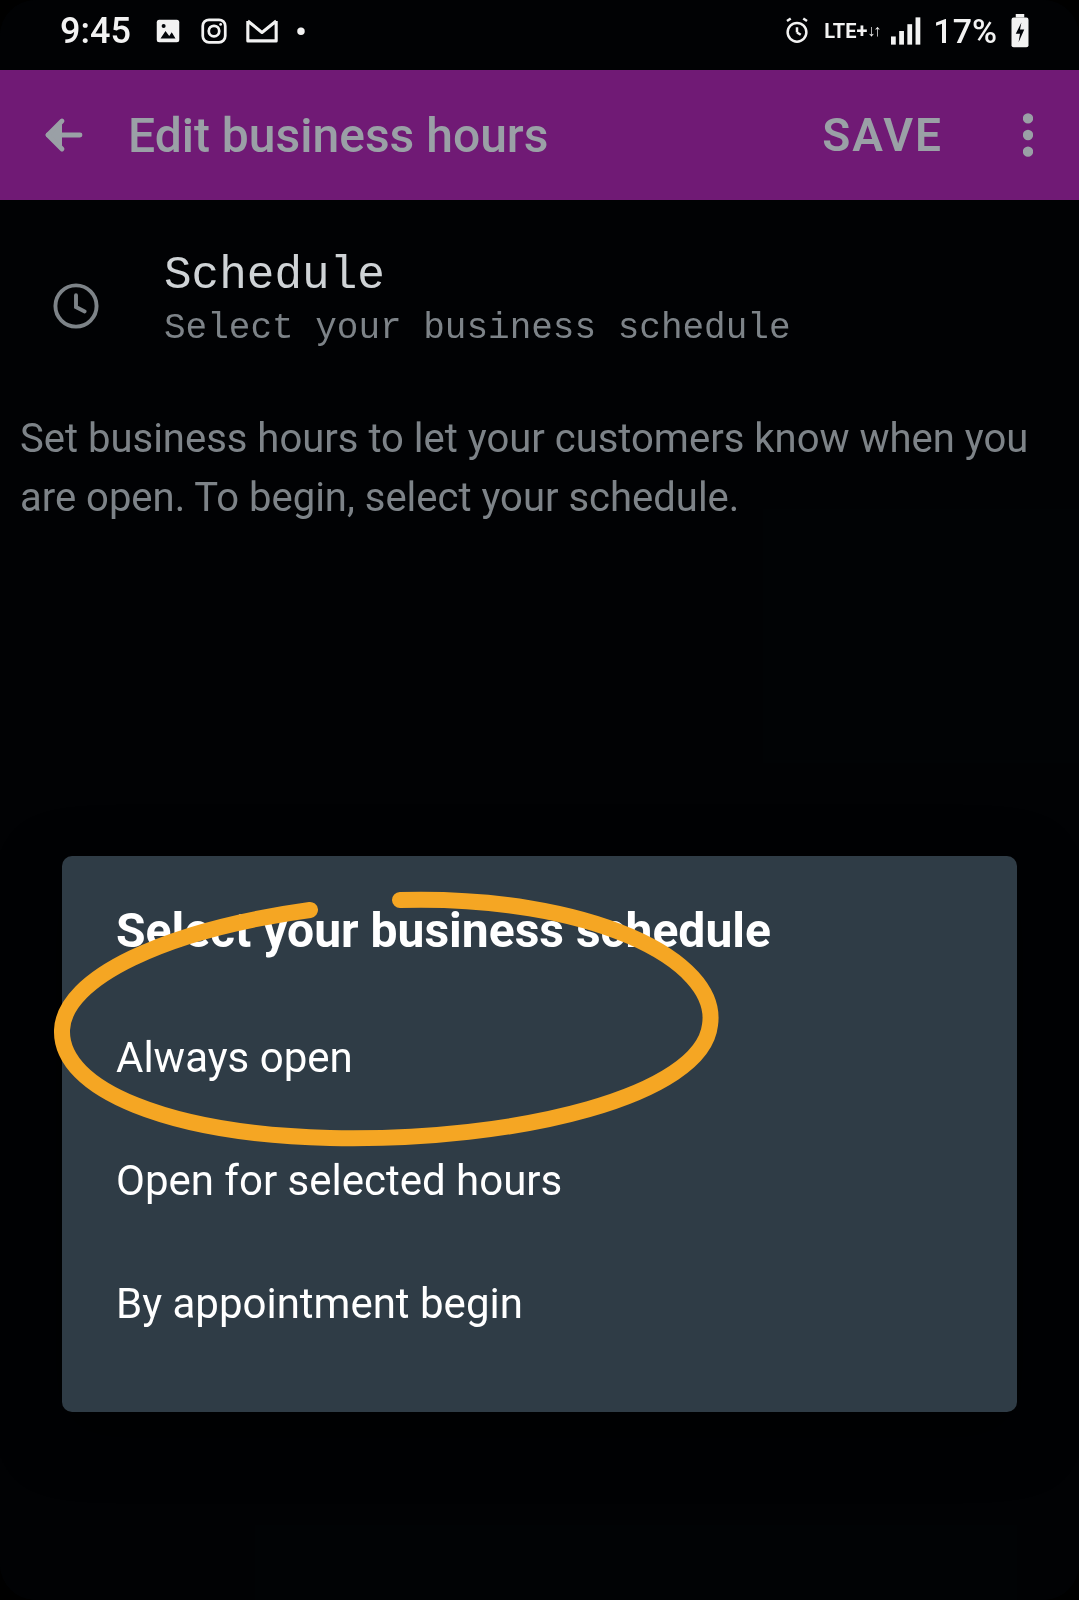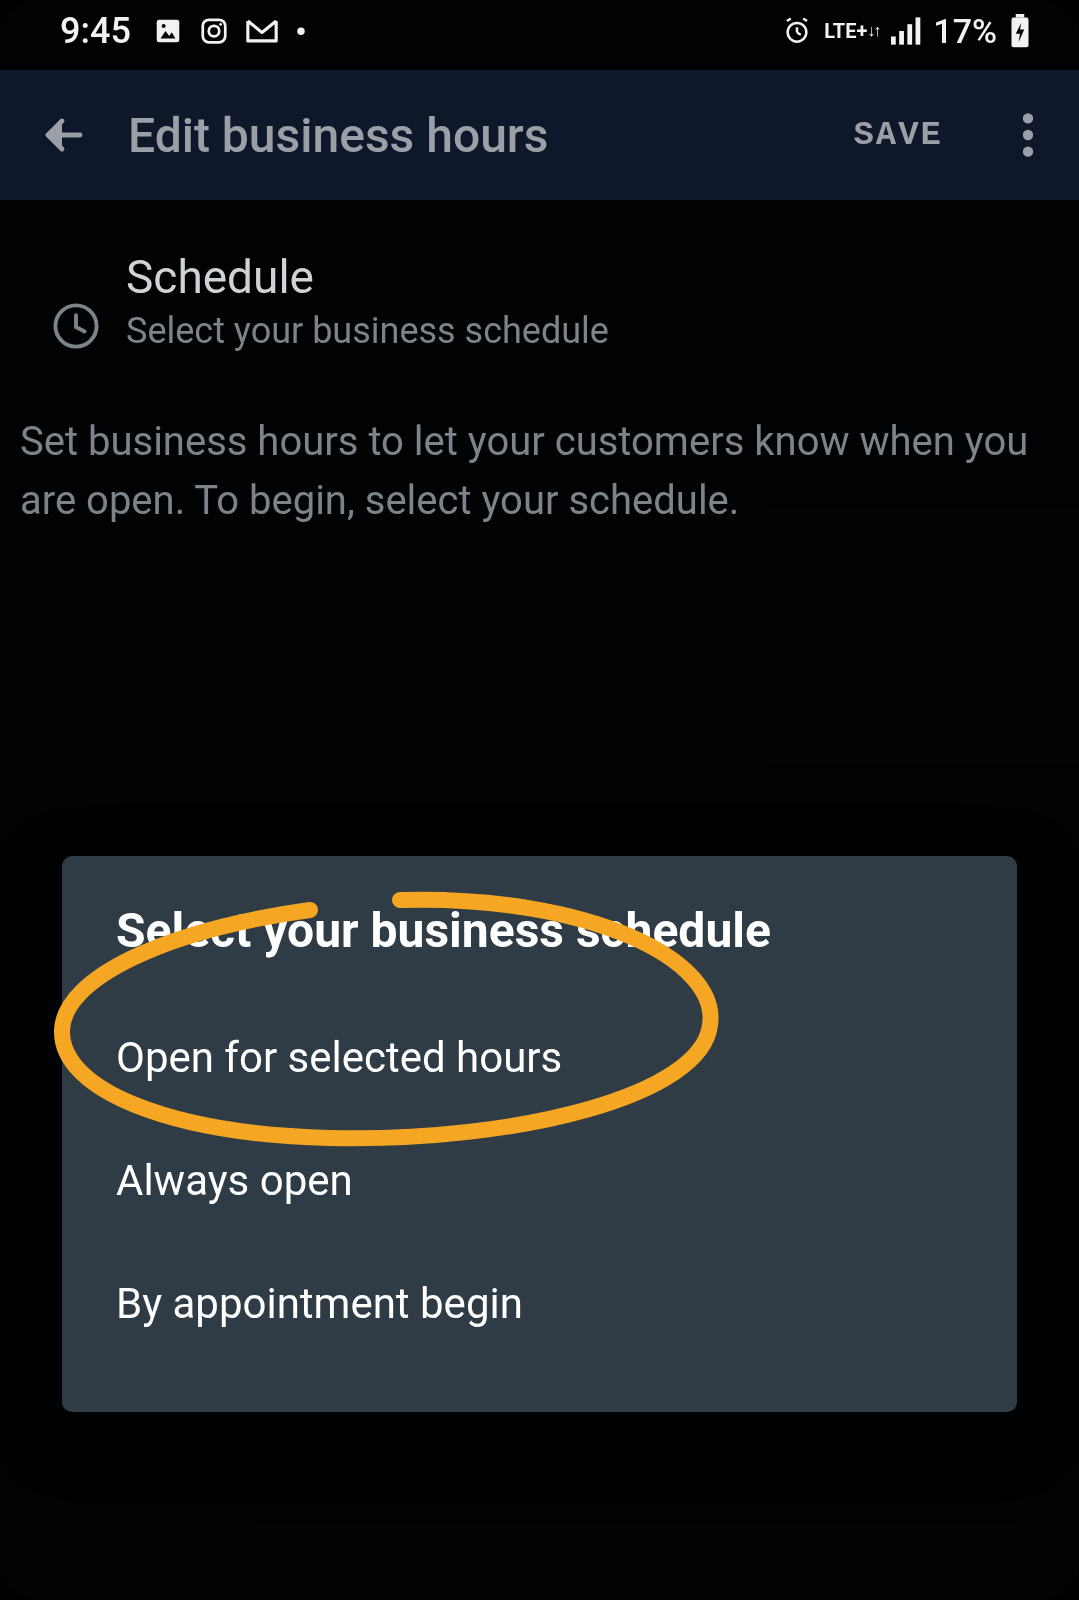--- a/index.html
+++ b/index.html
@@ -51,56 +51,56 @@
   .lte-box { display:flex; flex-direction:row; align-items:center; line-height:0.9; }
   .lte-top { font-size: 20px; font-weight:700; }
   .lte-arrows { font-size: 16px; letter-spacing:-2px; }
   .batt-text { font-size: 34px; font-weight:500; }
 
   
   .toolbar {
     position: absolute;
     top: 70px; left: 0; right: 0;
     height: 130px;
-    background: #0f172a;
+    background: #701a75;
     display: flex;
     align-items: center;
     padding: 0 20px 0 40px;
     gap: 40px;
     z-index: 3;
   }
   .toolbar .title {
     flex: 1;
     font-size: 48px;
     font-weight: 500;
     color: #9aa0a6;
   }
   .toolbar .save {
-    font-size: 34px;
+    font-size: 46px;
     font-weight: 600;
     color: #9aa0a6;
     letter-spacing: 2px;
     padding: 0 14px;
-    font-family: Liberation Mono, monospace;
   }
   .toolbar .back svg, .toolbar .more svg { stroke:#9aa0a6; fill:#9aa0a6; }
   .toolbar .more { padding: 0 26px; }
 
   
   .content {
     position: absolute;
     top: 200px; left: 0; right: 0; bottom: 0;
     padding-top: 30px;
     z-index: 2;
   }
   .schedule-row {
     display: flex;
-    align-items: flex-end;
-    gap: 24px;
+    align-items: center;
+    gap: 62px;
     padding: 20px 50px 40px 50px;
+    font-family: Liberation Mono, monospace;
   }
   .schedule-row .ico { margin-top: 12px; }
   .schedule-row .txt .h {
     font-size: 46px;
     font-weight: 400;
     color: #cfd3d6;
   }
   .schedule-row .txt .s {
     font-size: 36px;
     color: #7d8388;
@@ -243,22 +243,22 @@
             <rect x="4" y="0" width="6" height="2.5"></rect>
             <rect x="1" y="2.5" width="12" height="21" rx="1.5"></rect>
             <polygon points="8 6 4 14 7 14 6 20 10 11 7 11" fill="#03060a"></polygon>
           </svg>
       </span>
     </div>
   </div>
 
   <div class="dialog">
     <div class="dialog-title">Select your business schedule</div>
+    <div class="option">Always open</div>
     <div class="option">Open for selected hours</div>
-    <div class="option">Always open</div>
     <div class="option">By appointment begin</div>
   </div>
 
   <svg class="annot" viewBox="0 0 760 290">
     <path d="M 410 30
              C 600 25, 730 90, 720 155
              C 712 225, 530 272, 340 268
              C 180 264, 70 220, 72 160
              C 74 108, 175 60, 320 40" fill="none" stroke-width="16" stroke-linecap="round" stroke="#f5a623"></path>
   </svg>

